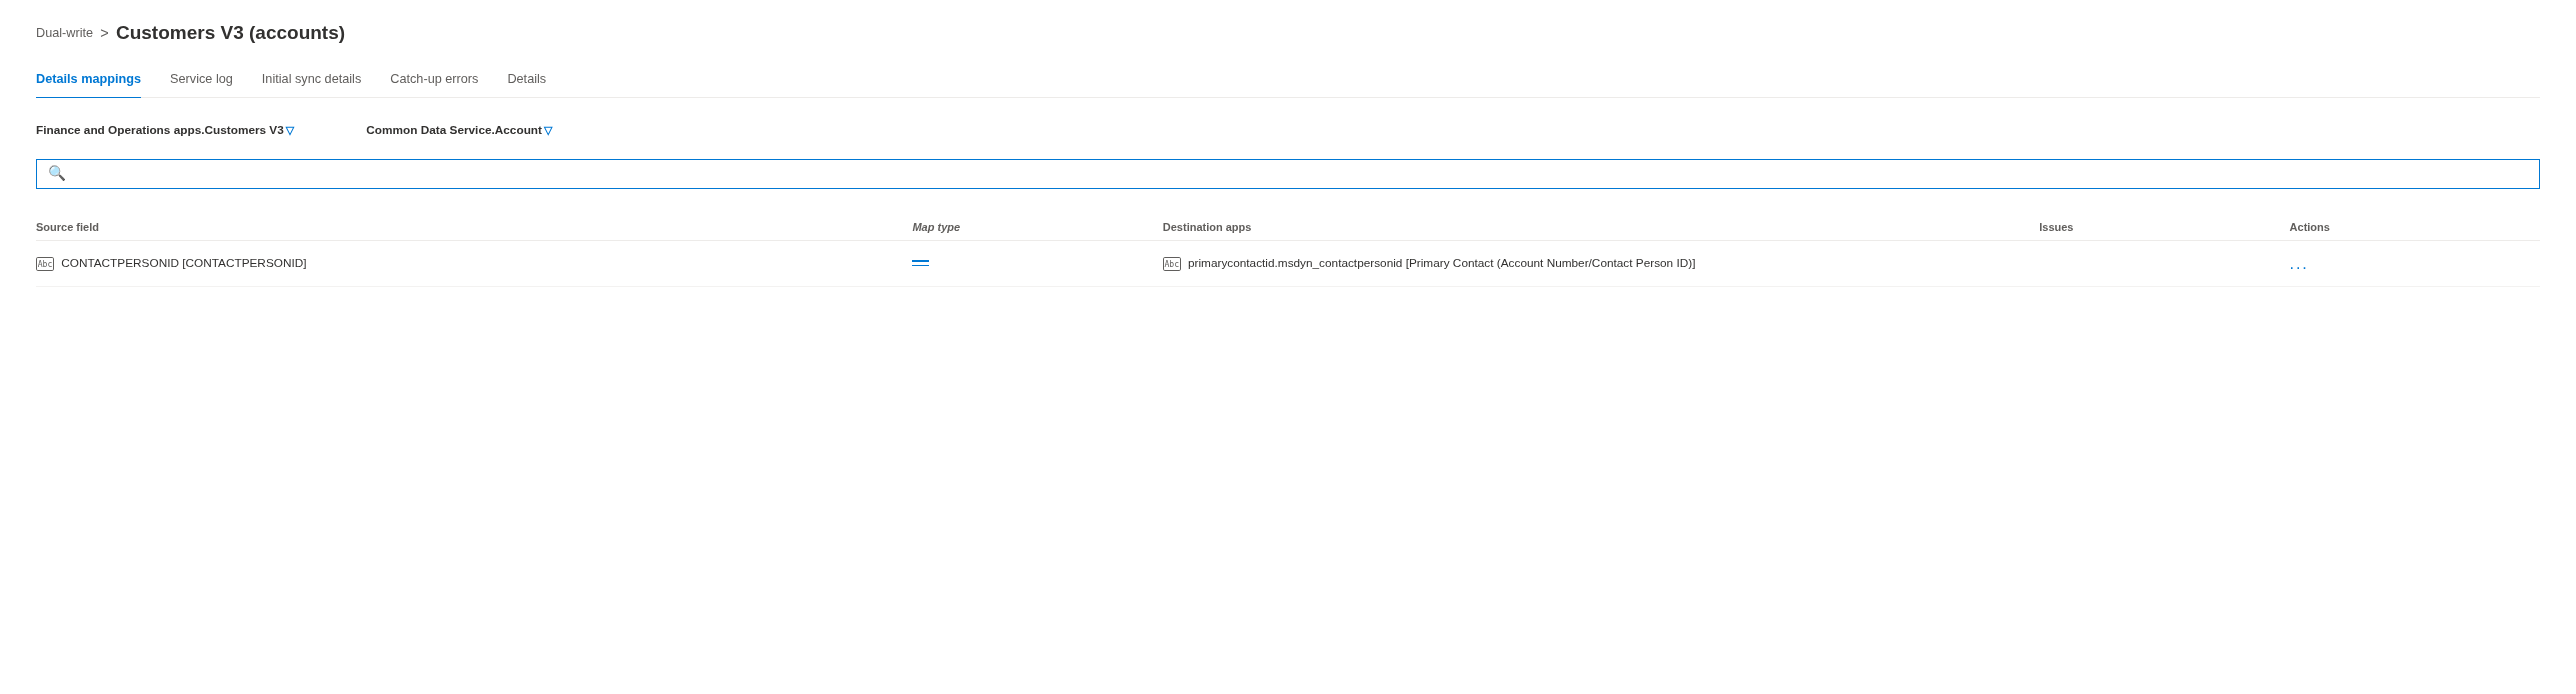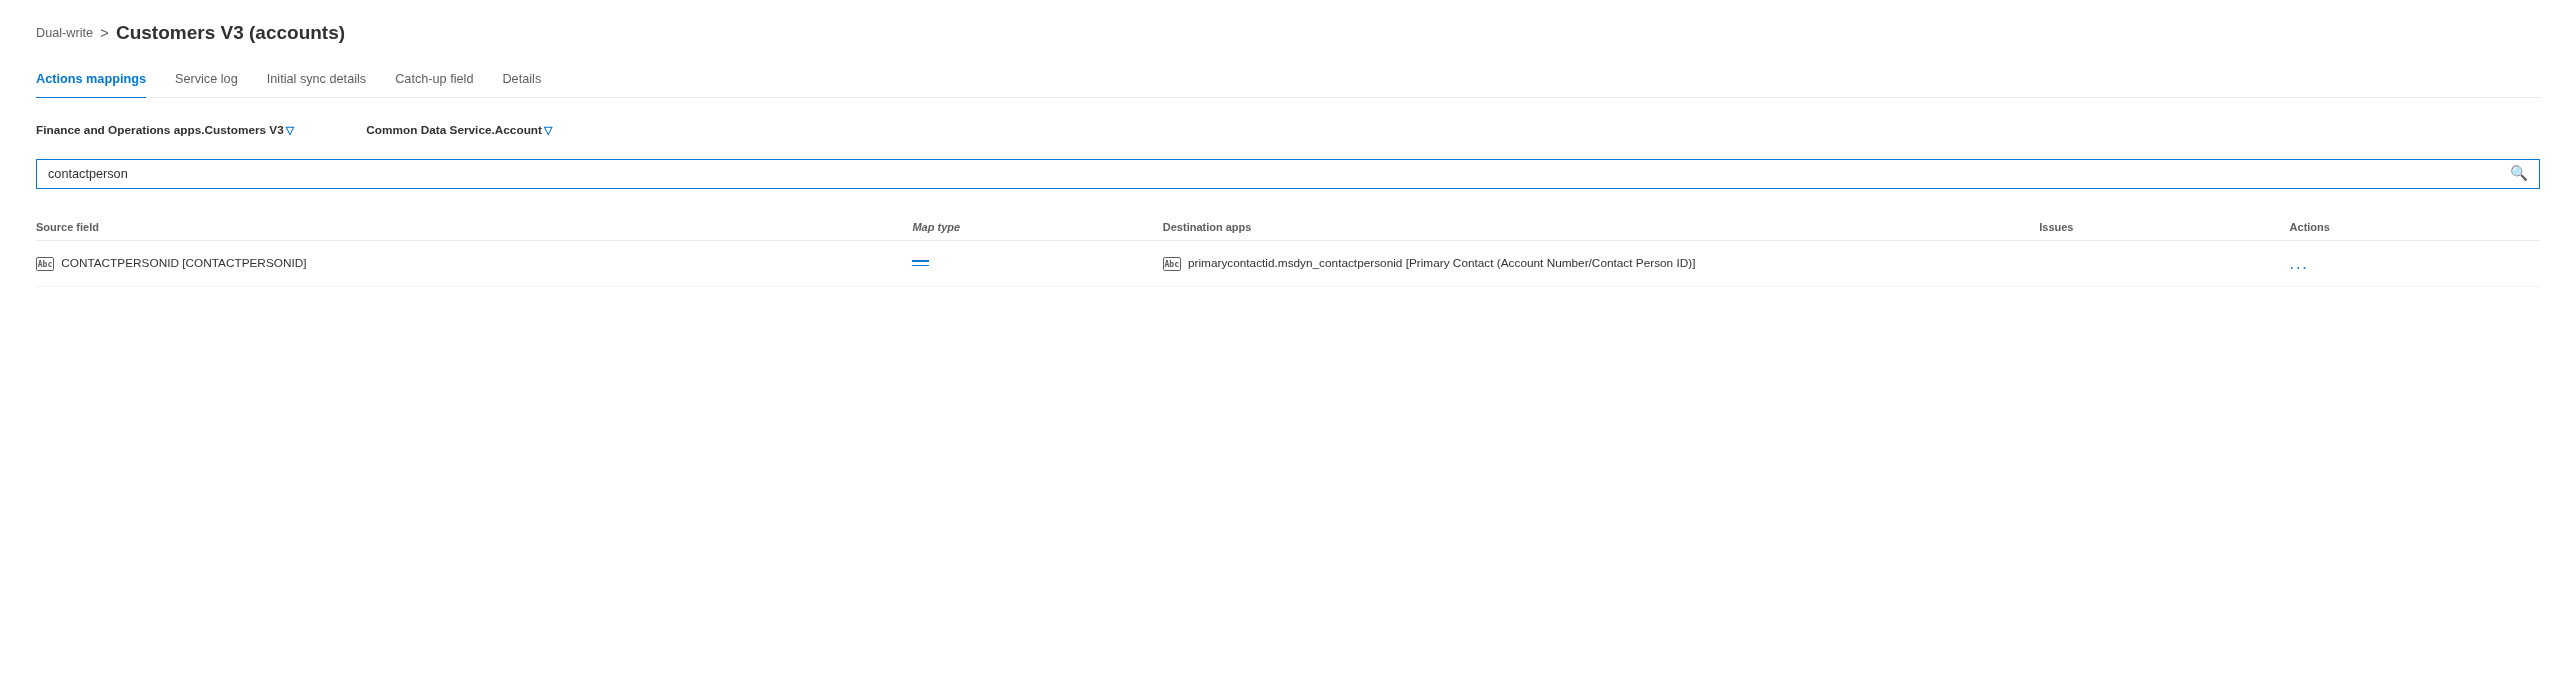--- a/index.html
+++ b/index.html
@@ -135,21 +135,21 @@
     }
     .field-icon {
       display: inline-flex;
       align-items: center;
       justify-content: center;
       width: 18px;
       height: 14.5px;
       border: 1.4px solid #605e5c;
       border-radius: 1.8px;
       font-size: 8.1px;
-      font-weight: 700;
+      font-weight: 400;
       color: #605e5c;
       flex-shrink: 0;
       margin-top: 0.9px;
       font-family: monospace;
     }
     .map-type-icon {
       display: flex;
       flex-direction: column;
       gap: 2.7px;
       align-items: flex-start;
@@ -170,49 +170,48 @@
 <body>
 
 <div class="breadcrumb">
   <span class="parent">Dual-write</span>
   <span class="separator">&gt;</span>
   <span class="current">Customers V3 (accounts)</span>
 </div>
 
 <div class="tabs">
   <div class="tab active">
-    <span>Actions mappings</span>
+    <span>Details mappings</span>
   </div>
   <div class="tab">
     <span>Service log</span>
   </div>
   <div class="tab">
     <span>Initial sync details</span>
   </div>
   <div class="tab">
-    <span>Catch-up field</span>
+    <span>Catch-up errors</span>
   </div>
   <div class="tab">
     <span>Details</span>
   </div>
 </div>
 
 <div class="filter-row">
   <div class="filter-label">
     <span>Finance and Operations apps.Customers V3</span>
     <span class="filter-icon">▽</span>
   </div>
   <div class="filter-label">
     <span>Common Data Service.Account</span>
     <span class="filter-icon">▽</span>
   </div>
 </div>
 
 <div class="search-container">
-  <input class="search-input" type="text" value="contactperson" style="">
   <span class="search-icon">🔍</span>
 </div>
 
 <table class="table">
   <thead>
     <tr>
       <th>Source field</th>
       <th>Map type</th>
       <th>Destination apps</th>
       <th>Issues</th>

